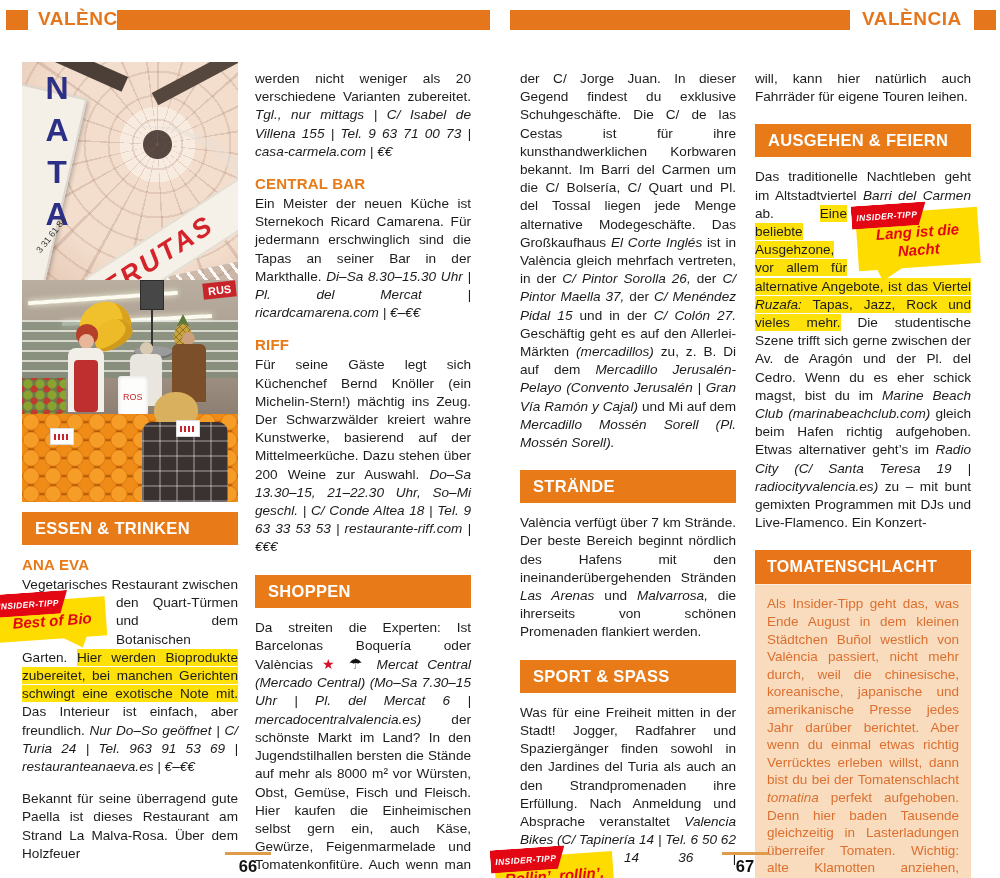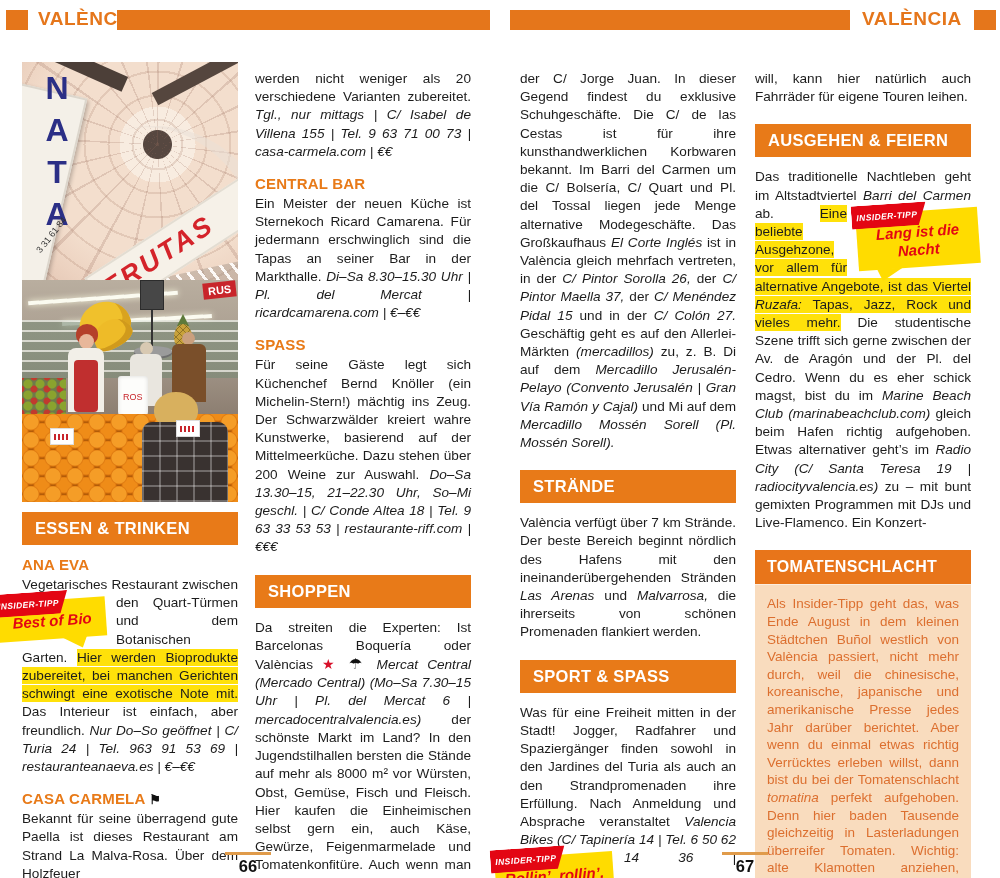--- a/index.html
+++ b/index.html
@@ -167,31 +167,30 @@
     </div>
 
     <div class="secbar" style="margin-top:10px;">ESSEN &amp; TRINKEN</div>
 
     <h3 class="entry" style="margin-top:4px;">ANA EVA</h3>
     <p class="body gap"><span>Vegetarisches Restaurant zwischen </span><span class="tip tip-left">
           <span class="tip-ribbon">INSIDER-TIPP</span>
           <span class="tip-bubble"><span>Best of Bio</span></span>
         </span><span>den Quart-Türmen und dem Botanischen Garten. </span><span class="hl">Hier werden Bioprodukte zubereitet, bei manchen Gerichten schwingt eine exotische Note mit.</span><span> Das Interieur ist einfach, aber freundlich. </span><i class="it">Nur Do–So geöffnet | C/ Turia 24 | Tel. 963 91 53 69 | restauranteanaeva.es | €–€€</i></p>
 
-    <h3 class="entry"><span>CASA CARMELA</span> <span class="flag">⚑</span></h3>
     <p class="body">Bekannt für seine überragend gute Paella ist dieses Restaurant am Strand La Malva-Rosa. Über dem Holzfeuer</p>
   </div>
 
   <div class="col" style="left:255px;top:70px;">
     <p class="body gap"><span>werden nicht weniger als 20 verschiedene Varianten zubereitet. </span><i class="it">Tgl., nur mittags | C/ Isabel de Villena 155 | Tel. 9 63 71 00 73 | casa-carmela.com | €€</i></p>
 
     <h3 class="entry">CENTRAL BAR</h3>
     <p class="body gap"><span>Ein Meister der neuen Küche ist Sternekoch Ricard Camarena. Für jedermann erschwinglich sind die Tapas an seiner Bar in der Markthalle. </span><i class="it">Di–Sa 8.30–15.30 Uhr | Pl. del Mercat | ricardcamarena.com | €–€€</i></p>
 
-    <h3 class="entry">SPASS</h3>
+    <h3 class="entry">RIFF</h3>
     <p class="body"><span>Für seine Gäste legt sich Küchenchef Bernd Knöller (ein Michelin-Stern!) mächtig ins Zeug. Der Schwarzwälder kreiert wahre Kunstwerke, basierend auf der Mittelmeerküche. Dazu stehen über 200 Weine zur Auswahl. </span><i class="it">Do–Sa 13.30–15, 21–22.30 Uhr, So–Mi geschl. | C/ Conde Altea 18 | Tel. 9 63 33 53 53 | restaurante-riff.com | €€€</i></p>
 
     <div class="secbar">SHOPPEN</div>
     <p class="body"><span>Da streiten die Experten: Ist Barcelonas Boquería oder Valèncias </span><span class="star">★</span> <span class="umb">☂</span> <i class="it">Mercat Central (Mercado Central) (Mo–Sa 7.30–15 Uhr | Pl. del Mercat 6 | mercadocentralvalencia.es)</i><span> der schönste Markt im Land? In den Jugendstilhallen bersten die Stände auf mehr als 8000 m² vor Würsten, Obst, Gemüse, Fisch und Fleisch. Hier kaufen die Einheimischen selbst gern ein, auch Käse, Gewürze, Feigenmarmelade und Tomatenkonfitüre. Auch wenn man nur schaut, der Besuch ist ein Erlebnis!</span></p>
 
   </div>
 
   <div class="col" style="left:520px;top:70px;">
     <p class="body"><span>der C/ Jorge Juan. In dieser Gegend findest du exklusive Schuhgeschäfte. Die C/ de las Cestas ist für ihre kunsthandwerklichen Korbwaren bekannt. Im Barri del Carmen um die C/ Bolsería, C/ Quart und Pl. del Tossal liegen jede Menge alternative Modegeschäfte. Das Großkaufhaus </span><i class="it">El Corte Inglés</i><span> ist in València gleich mehrfach vertreten, in der </span><i class="it">C/ Pintor Sorolla 26,</i><span> der </span><i class="it">C/ Pintor Maella 37,</i><span> der </span><i class="it">C/ Menéndez Pidal 15</i><span> und in der </span><i class="it">C/ Colón 27.</i><span> Geschäftig geht es auf den Allerlei-Märkten </span><i class="it">(mercadillos)</i><span> zu, z. B. Di auf dem </span><i class="it">Mercadillo Jerusalén-Pelayo (Convento Jerusalén | Gran Vía Ramón y Cajal)</i><span> und Mi auf dem </span><i class="it">Mercadillo Mossén Sorell (Pl. Mossén Sorell).</i></p>
 

